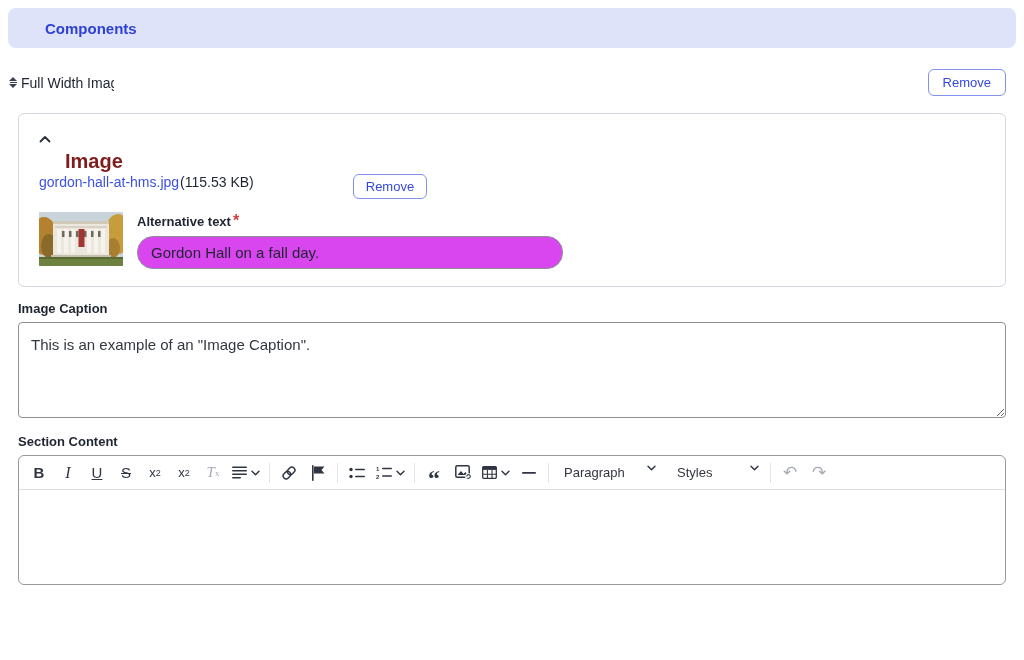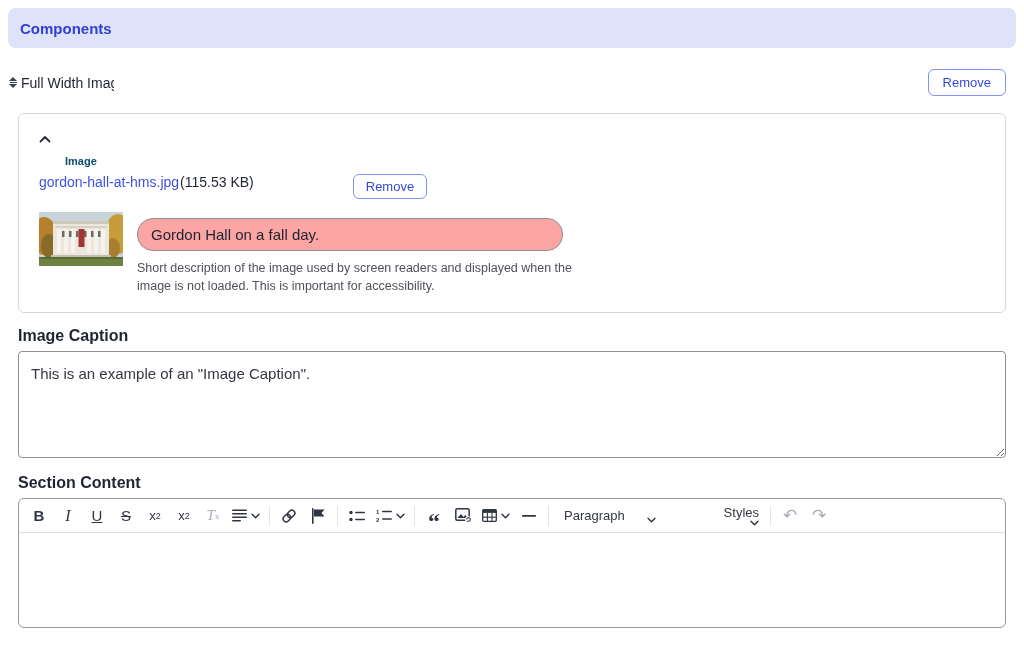--- a/index.html
+++ b/index.html
@@ -7,21 +7,21 @@
   body {
     width: 1024px; height: 660px; overflow: hidden;
     background: #ffffff;
     font-family: "Liberation Sans", sans-serif;
     color: #1e2430;
   }
   
   .banner {
     margin: 8px 8px 0 8px; height: 40px;
     background: #dee3fa; border-radius: 8px;
-    display: flex; align-items: center; padding: 0 12px;
+    display: flex; align-items: center; padding: 0 37px;
   }
   .banner-title { font-size: 15px; font-weight: 700; color: #2e41d4; }
 
   
   .component-row {
     margin: 22px 18px 0 8px; height: 25px;
     display: flex; align-items: center; justify-content: space-between;
   }
   .row-left { display: flex; align-items: center; gap: 3px; }
   .drag-handle { display: flex; flex-direction: column; align-items: center; gap: 1px; cursor: grab; padding: 2px 1px; }
@@ -37,42 +37,42 @@
   }
   .btn-remove.lg { padding: 5px 14px; }
   .btn-remove.sm { padding: 4px 12px; }
 
   
   .fieldset {
     margin: 18px 18px 0 18px; border: 1px solid #d6d7de; border-radius: 6px;
     background: #fff; padding: 16px 20px 17px 20px;
   }
   .fieldset-header { display: flex; align-items: center; gap: 14px; height: 18px; margin-bottom: 26px; cursor: pointer; }
-  .fieldset-title { font-size: 11px; font-weight: 700; color: #0c4a6e; margin-top: 44px; }
+  .fieldset-title { font-size: 20px; font-weight: 700; color: #7f1d1d; margin-top: 44px; }
   .file-row { display: flex; align-items: flex-start; height: 24px; margin-bottom: 14px; }
   .file-link { font-size: 14px; color: #3d51e0; text-decoration: none; cursor: pointer; }
   .file-size { font-size: 14px; color: #1e2430; margin-left: 1px; }
   .file-row .btn-remove { margin-left: 99px; }
   .media-row { display: flex; align-items: flex-start; gap: 14px; }
   .thumb { width: 84px; height: 54px; display: block; border-radius: 1px; }
   .alt-col { display: flex; flex-direction: column; }
   .field-label { font-size: 13px; font-weight: 700; color: #1e2430; }
   .req { color: #d43d3d; margin-left: 2px; font-weight: 700; }
   .alt-input {
     margin-top: 6px; width: 426px; height: 33px;
     border: 1px solid #8e9096; border-radius: 16px;
     padding: 0 13px; font-size: 15px; color: #1e2430;
-    font-family: "Liberation Sans", sans-serif; background: #fca5a5; outline: none;
+    font-family: "Liberation Sans", sans-serif; background: #d946ef; outline: none;
   }
   .help-text { margin-top: 8px; width: 445px; font-size: 12.5px; line-height: 1.45; color: #4e5158; }
 
   
-  .block-label { margin: 14px 0 0 18px; font-size: 16px; font-weight: 700; color: #1e2430; }
+  .block-label { margin: 14px 0 0 18px; font-size: 13px; font-weight: 700; color: #1e2430; }
   .caption-textarea {
-    display: block; margin: 6px 18px 0 18px; width: 988px; height: 107px;
+    display: block; margin: 6px 18px 0 18px; width: 988px; height: 96px;
     border: 1px solid #8e9096; border-radius: 4px; resize: vertical;
     padding: 12px 12px 0 12px; font-size: 15px; color: #333740;
     font-family: "Liberation Sans", sans-serif; outline: none; line-height: 1.35;
   }
   .block-label.second { margin-top: 16px; }
 
   
   .editor {
     margin: 6px 18px 0 18px; width: 988px; height: 130px;
     border: 1px solid #97999f; border-radius: 6px; background: #fff; overflow: hidden;
@@ -94,24 +94,24 @@
   .g-underline { text-decoration: underline; }
   .g-strike { text-decoration: line-through; }
   .g-script { font-size: 13px; }
   .g-script sup, .g-script sub { font-size: 9px; }
   .g-removefmt { font-style: italic; font-family: "Liberation Serif", serif; font-size: 15px; }
   .g-removefmt sub { font-size: 9px; font-style: normal; }
   .tb-group { display: flex; align-items: center; gap: 2px; cursor: pointer; }
   .tb-sep { width: 1px; height: 20px; background: #e3e4e8; flex: none; }
   .chev { margin-left: 2px; }
   .g-quote { font-family: "Liberation Serif", serif; font-weight: 700; font-size: 24px; line-height: 10px; padding-top: 10px; }
-  .dropdown { display: flex; align-items: flex-end; cursor: pointer; padding: 0 2px; }
+  .dropdown { display: flex; align-items: flex-start; cursor: pointer; padding: 0 2px; }
   .dropdown-label { font-size: 13px; color: #333740; }
   .dropdown.para { width: 96px; justify-content: space-between; margin-left: 4px; }
-  .dropdown.styles { width: 86px; justify-content: space-between; margin-left: 8px; flex-direction: column; }
+  .dropdown.styles { width: 86px; justify-content: space-between; margin-left: 8px; }
   .g-undo, .g-redo { font-size: 17px; color: #a6abb5; }
   .editor-content { padding: 14px 12px; font-size: 15px; color: #333740; line-height: 1.4; outline: none; flex: 1; }
 </style>
 </head>
 <body>
 
 <div class="banner">
   <span class="banner-title">Components</span>
 </div>
 
@@ -163,22 +163,24 @@
       <rect x="45" y="19" width="2.5" height="6" fill="#6c6a63"></rect>
       <rect x="52" y="19" width="2.5" height="6" fill="#6c6a63"></rect>
       <rect x="59" y="19" width="2.5" height="6" fill="#6c6a63"></rect>
       <rect x="39.5" y="17" width="6" height="18" fill="#a23434"></rect>
       <rect x="12" y="43" width="60" height="3" fill="#c5bfb1"></rect>
       <rect x="0" y="45" width="84" height="9" fill="#6d8140"></rect>
       <rect x="0" y="45" width="84" height="2" fill="#586c31"></rect>
     </svg>
 
     <div class="alt-col">
+      <div>
+        <span class="field-label">Alternative text</span><span class="req">*</span>
+      </div>
       <input class="alt-input" type="text" value="Gordon Hall on a fall day." style="">
-      <div class="help-text">Short description of the image used by screen readers and displayed when the image is not loaded. This is important for accessibility.</div>
     </div>
   </div>
 </div>
 
 <div class="block-label">Image Caption</div>
 <textarea class="caption-textarea" style="">This is an example of an "Image Caption".</textarea>
 
 <div class="block-label second">Section Content</div>
 <div class="editor">
   <div class="toolbar">

